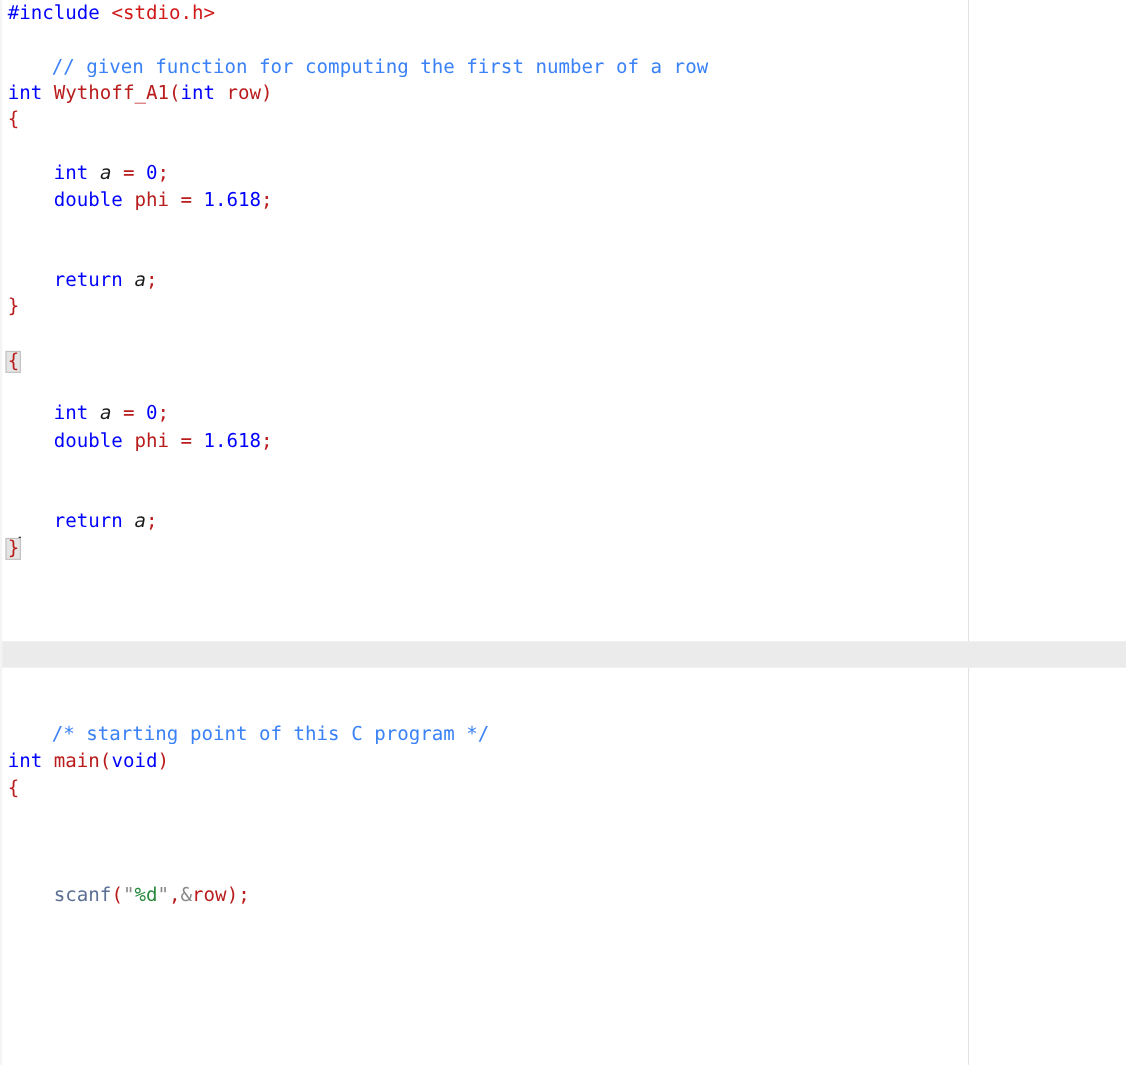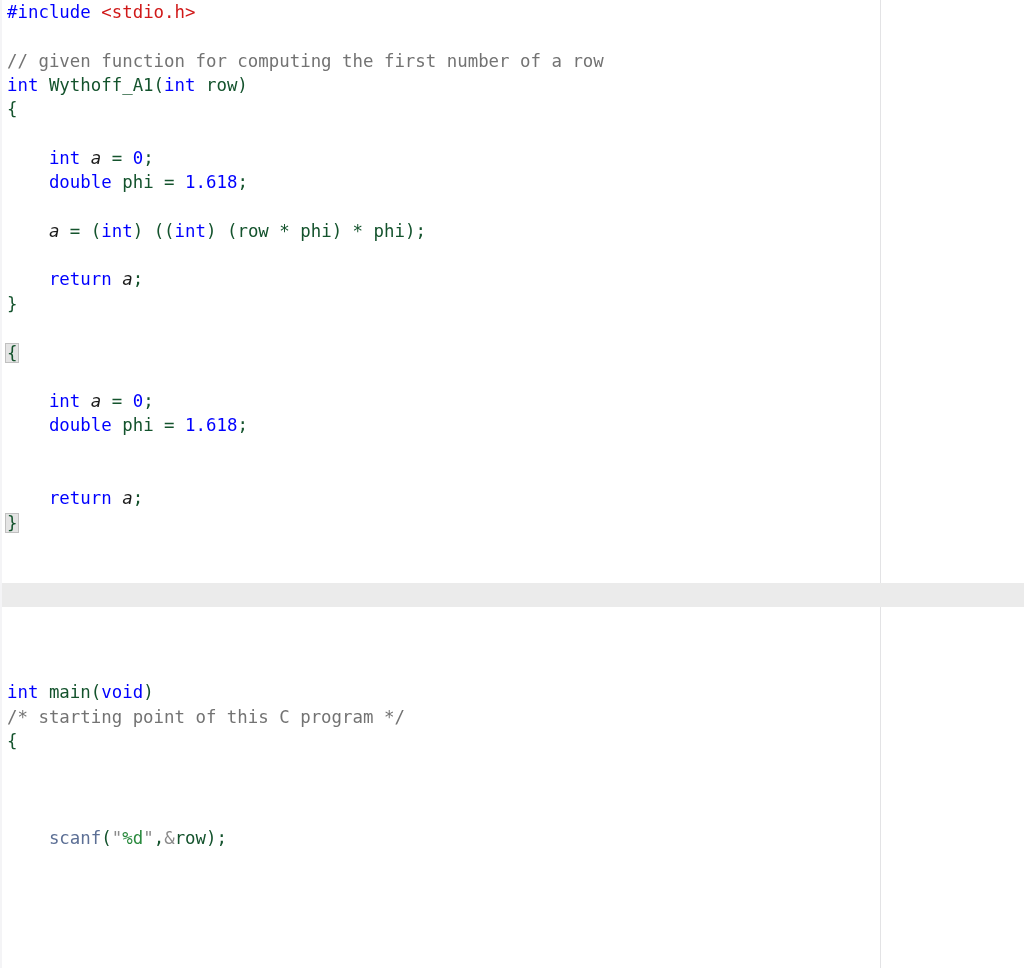--- a/index.html
+++ b/index.html
@@ -57,28 +57,28 @@
     white-space: pre;
     padding-left: 5px;
     color: #1a1a1a;
     letter-spacing: 0px;
   }
 
   
   .kw      { color: #0000ff; }              
   .pre     { color: #0000ff; }              
   .hdr     { color: #d01919; }              
-  .cmt     { color: #737373; }              
+  .cmt     { color: #3b82f6; margin-left: 40px; }              
   .num     { color: #0000ff; }              
   .str     { color: #2a8a3e; }              
   .quo     { color: #8a8a8a; }              
   .amp     { color: #8a8a8a; }              
   .fn      { color: #5c6f95; margin-top: 18px; }              
   .var     { color: #1a1a1a; font-style: italic; }  
-  .pln     { color: #14532d; }
+  .pln     { color: #b91c1c; }
 
   
   .brace-match {
     display: inline-block;
     background: #e4e4e4;
     border: 1px solid #c0c0c0;
     line-height: 18px;
     padding: 0 1px;
     margin: 0 -2px;
     position: relative;
@@ -106,41 +106,40 @@
     <div class="code" id="code-lines">
       <div class="line"><span class="pre">#include</span><span class="pln"> </span><span class="hdr">&lt;stdio.h&gt;</span></div>
       <div class="line">&nbsp;</div>
       <div class="line"><span class="cmt">// given function for computing the first number of a row</span></div>
       <div class="line"><span class="kw">int</span><span class="pln"> Wythoff_A1(</span><span class="kw">int</span><span class="pln"> row)</span></div>
       <div class="line"><span class="pln">{</span></div>
       <div class="line">&nbsp;</div>
       <div class="line"><span class="pln">    </span><span class="kw">int</span><span class="pln"> </span><span class="var">a</span><span class="pln"> = </span><span class="num">0</span><span class="pln">;</span></div>
       <div class="line"><span class="pln">    </span><span class="kw">double</span><span class="pln"> phi = </span><span class="num">1.618</span><span class="pln">;</span></div>
       <div class="line">&nbsp;</div>
-      <div class="line"><span class="pln">    </span><span class="var">a</span><span class="pln"> = (</span><span class="kw">int</span><span class="pln">) ((</span><span class="kw">int</span><span class="pln">) (row * phi) * phi);</span></div>
       <div class="line">&nbsp;</div>
       <div class="line"><span class="pln">    </span><span class="kw">return</span><span class="pln"> </span><span class="var">a</span><span class="pln">;</span></div>
       <div class="line"><span class="pln">}</span></div>
       <div class="line">&nbsp;</div>
       <div class="line"><span class="pln brace-match">{</span></div>
       <div class="line">&nbsp;</div>
       <div class="line"><span class="pln">    </span><span class="kw">int</span><span class="pln"> </span><span class="var">a</span><span class="pln"> = </span><span class="num">0</span><span class="pln">;</span></div>
       <div class="line"><span class="pln">    </span><span class="kw">double</span><span class="pln"> phi = </span><span class="num">1.618</span><span class="pln">;</span></div>
       <div class="line">&nbsp;</div>
       <div class="line">&nbsp;</div>
       <div class="line"><span class="pln">    </span><span class="kw">return</span><span class="pln"> </span><span class="var">a</span><span class="pln">;</span></div>
       <div class="line"><span class="pln brace-match">}</span><span class="caret"></span></div>
       <div class="line">&nbsp;</div>
       <div class="line">&nbsp;</div>
       <div class="line">&nbsp;</div>
       <div class="line">&nbsp;</div>
       <div class="line">&nbsp;</div>
       <div class="line">&nbsp;</div>
+      <div class="line"><span class="cmt">/* starting point of this C program */</span></div>
       <div class="line"><span class="kw">int</span><span class="pln"> main(</span><span class="kw">void</span><span class="pln">)</span></div>
-      <div class="line"><span class="cmt">/* starting point of this C program */</span></div>
       <div class="line"><span class="pln">{</span></div>
       <div class="line"><span class="pln">    </span></div>
       <div class="line">&nbsp;</div>
       <div class="line">&nbsp;</div>
       <div class="line"><span class="pln">    </span><span class="fn">scanf</span><span class="pln">(</span><span class="quo">"</span><span class="str">%d</span><span class="quo">"</span><span class="pln">,</span><span class="amp">&amp;</span><span class="pln">row);</span></div>
       <div class="line">&nbsp;</div>
     </div>
 
 </div>
 

